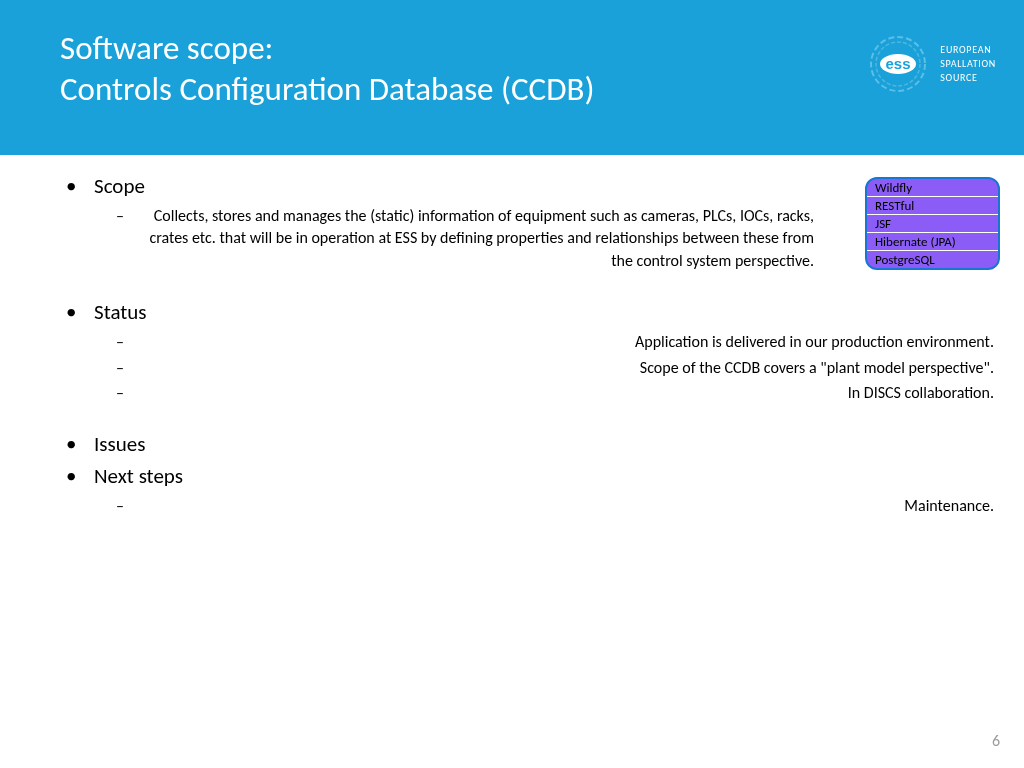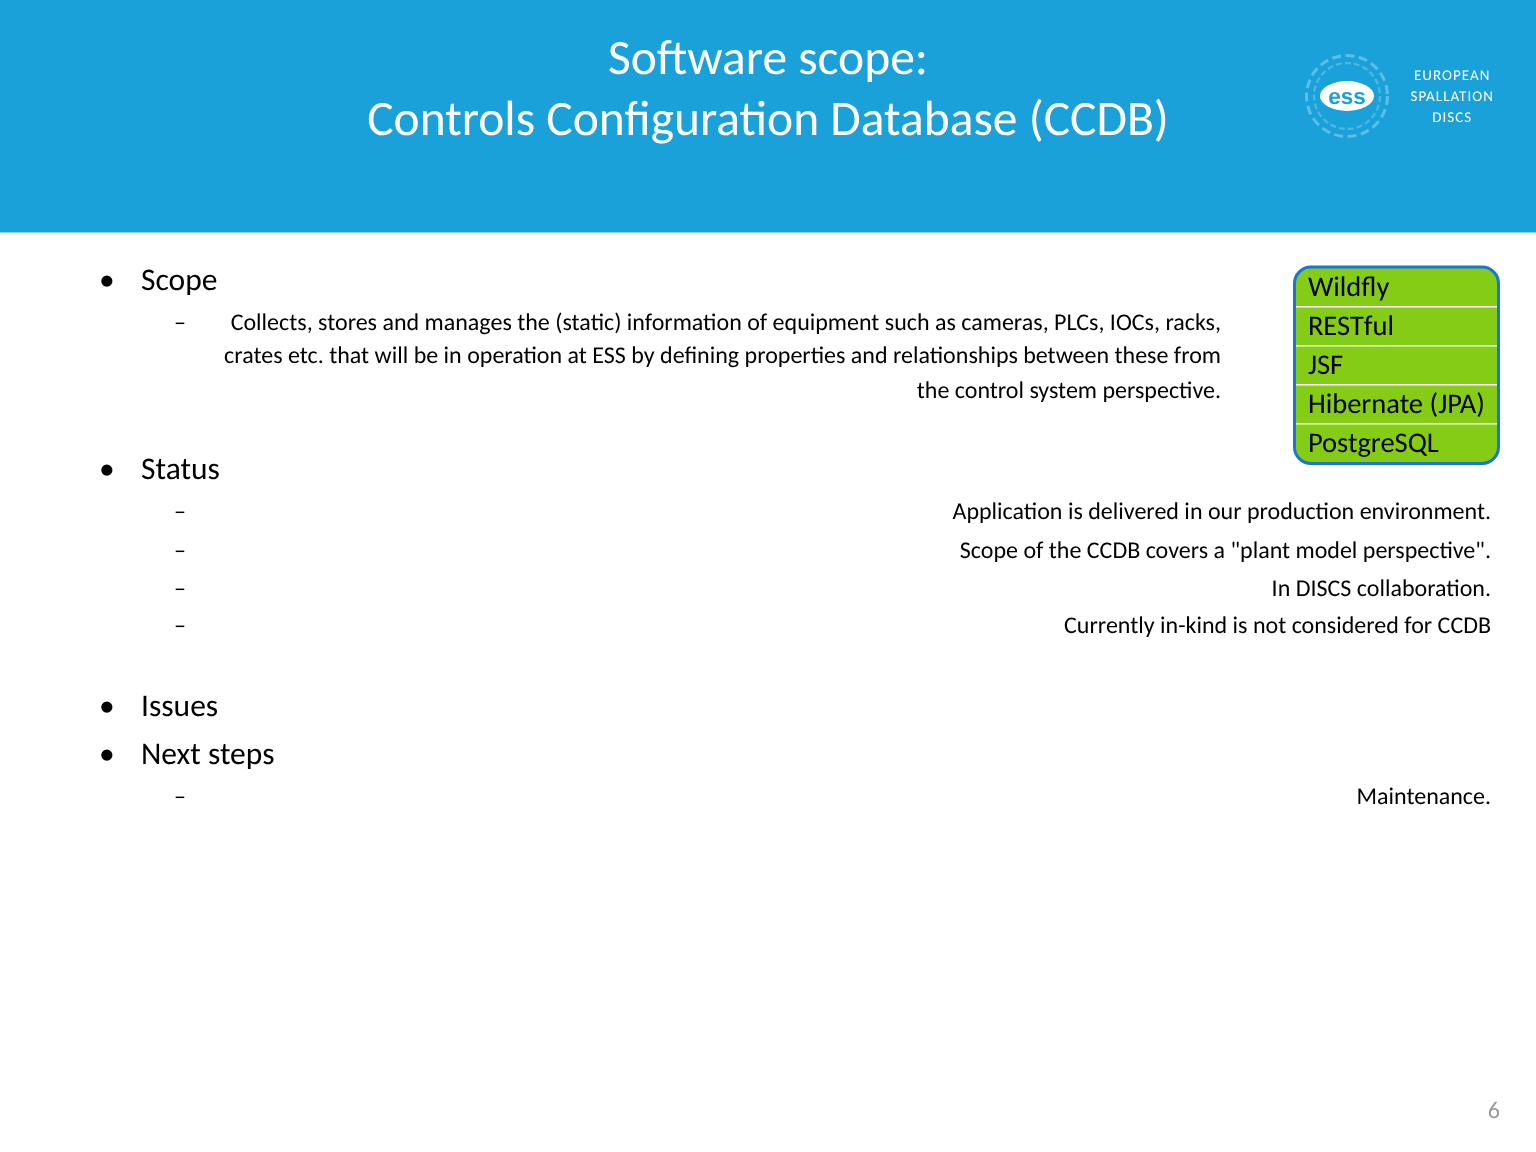--- a/index.html
+++ b/index.html
@@ -9,23 +9,22 @@
     font-family: Calibri, "Segoe UI", Arial, sans-serif;
     background: #ffffff;
     position: relative;
     overflow: hidden;
   }
   .header {
     width: 100%;
     height: 155px;
     background: #1ba1d9;
     color: #ffffff;
-    padding: 18px 60px 0 60px;
+    padding: 28px 60px 0 60px;
     position: relative;
-    text-align: center;
   }
   .title-line1 {
     font-size: 33px;
     font-weight: 300;
     line-height: 1.25;
   }
   .title-line2 {
     font-size: 33px;
     font-weight: 300;
     line-height: 1.25;
@@ -89,23 +88,23 @@
     left: -28px;
     top: 0;
     color: #000;
   }
   .tech-box {
     position: absolute;
     top: 177px;
     right: 24px;
     border: 2.5px solid #1976d2;
     border-radius: 12px;
-    background: #84cc16;
+    background: #8b5cf6;
     min-width: 135px;
-    font-size: 19px;
+    font-size: 13px;
     color: #000;
     overflow: hidden;
     margin-left: 26px;
   }
   .tech-box div {
     padding: 1px 8px 1px 8px;
     border-bottom: 1px solid #fff;
   }
   .tech-box div:last-child { border-bottom: none; }
   .page-number {
@@ -127,21 +126,21 @@
       <svg width="64" height="64" viewBox="0 0 64 64">
         <circle cx="32" cy="32" r="27" fill="none" stroke="#5bbfe6" stroke-width="2" stroke-dasharray="6 3"></circle>
         <circle cx="32" cy="32" r="22" fill="none" stroke="#4fb6df" stroke-width="1.5" stroke-dasharray="4 2"></circle>
         <ellipse cx="32" cy="32" rx="18" ry="10" fill="#ffffff"></ellipse>
         <text x="32" y="37" text-anchor="middle" font-family="Arial" font-weight="700" font-size="15" fill="#1ba1d9">ess</text>
       </svg>
     </div>
     <div class="logo-text">
       <div>EUROPEAN</div>
       <div>SPALLATION</div>
-      <div>DISCS</div>
+      <div>SOURCE</div>
     </div>
   </div>
 </div>
 
 <div class="tech-box">
   <div>Wildfly</div>
   <div>RESTful</div>
   <div>JSF</div>
   <div>Hibernate (JPA)</div>
   <div>PostgreSQL</div>
@@ -152,21 +151,20 @@
   <div class="section-heading">Scope</div>
   <ul class="sub-list narrow">
     <li>Collects, stores and manages the (static) information of equipment such as cameras, PLCs, IOCs, racks, crates etc. that will be in operation at ESS by defining properties and relationships between these from the control system perspective.</li>
   </ul>
 
   <div class="section-heading">Status</div>
   <ul class="sub-list">
     <li>Application is delivered in our production environment.</li>
     <li>Scope of the CCDB covers a "plant model perspective".</li>
     <li>In DISCS collaboration.</li>
-    <li>Currently in-kind is not considered for CCDB</li>
   </ul>
 
   <div class="section-heading">Issues</div>
 
   <div class="section-heading">Next steps</div>
   <ul class="sub-list">
     <li>Maintenance.</li>
   </ul>
 
 </div>

